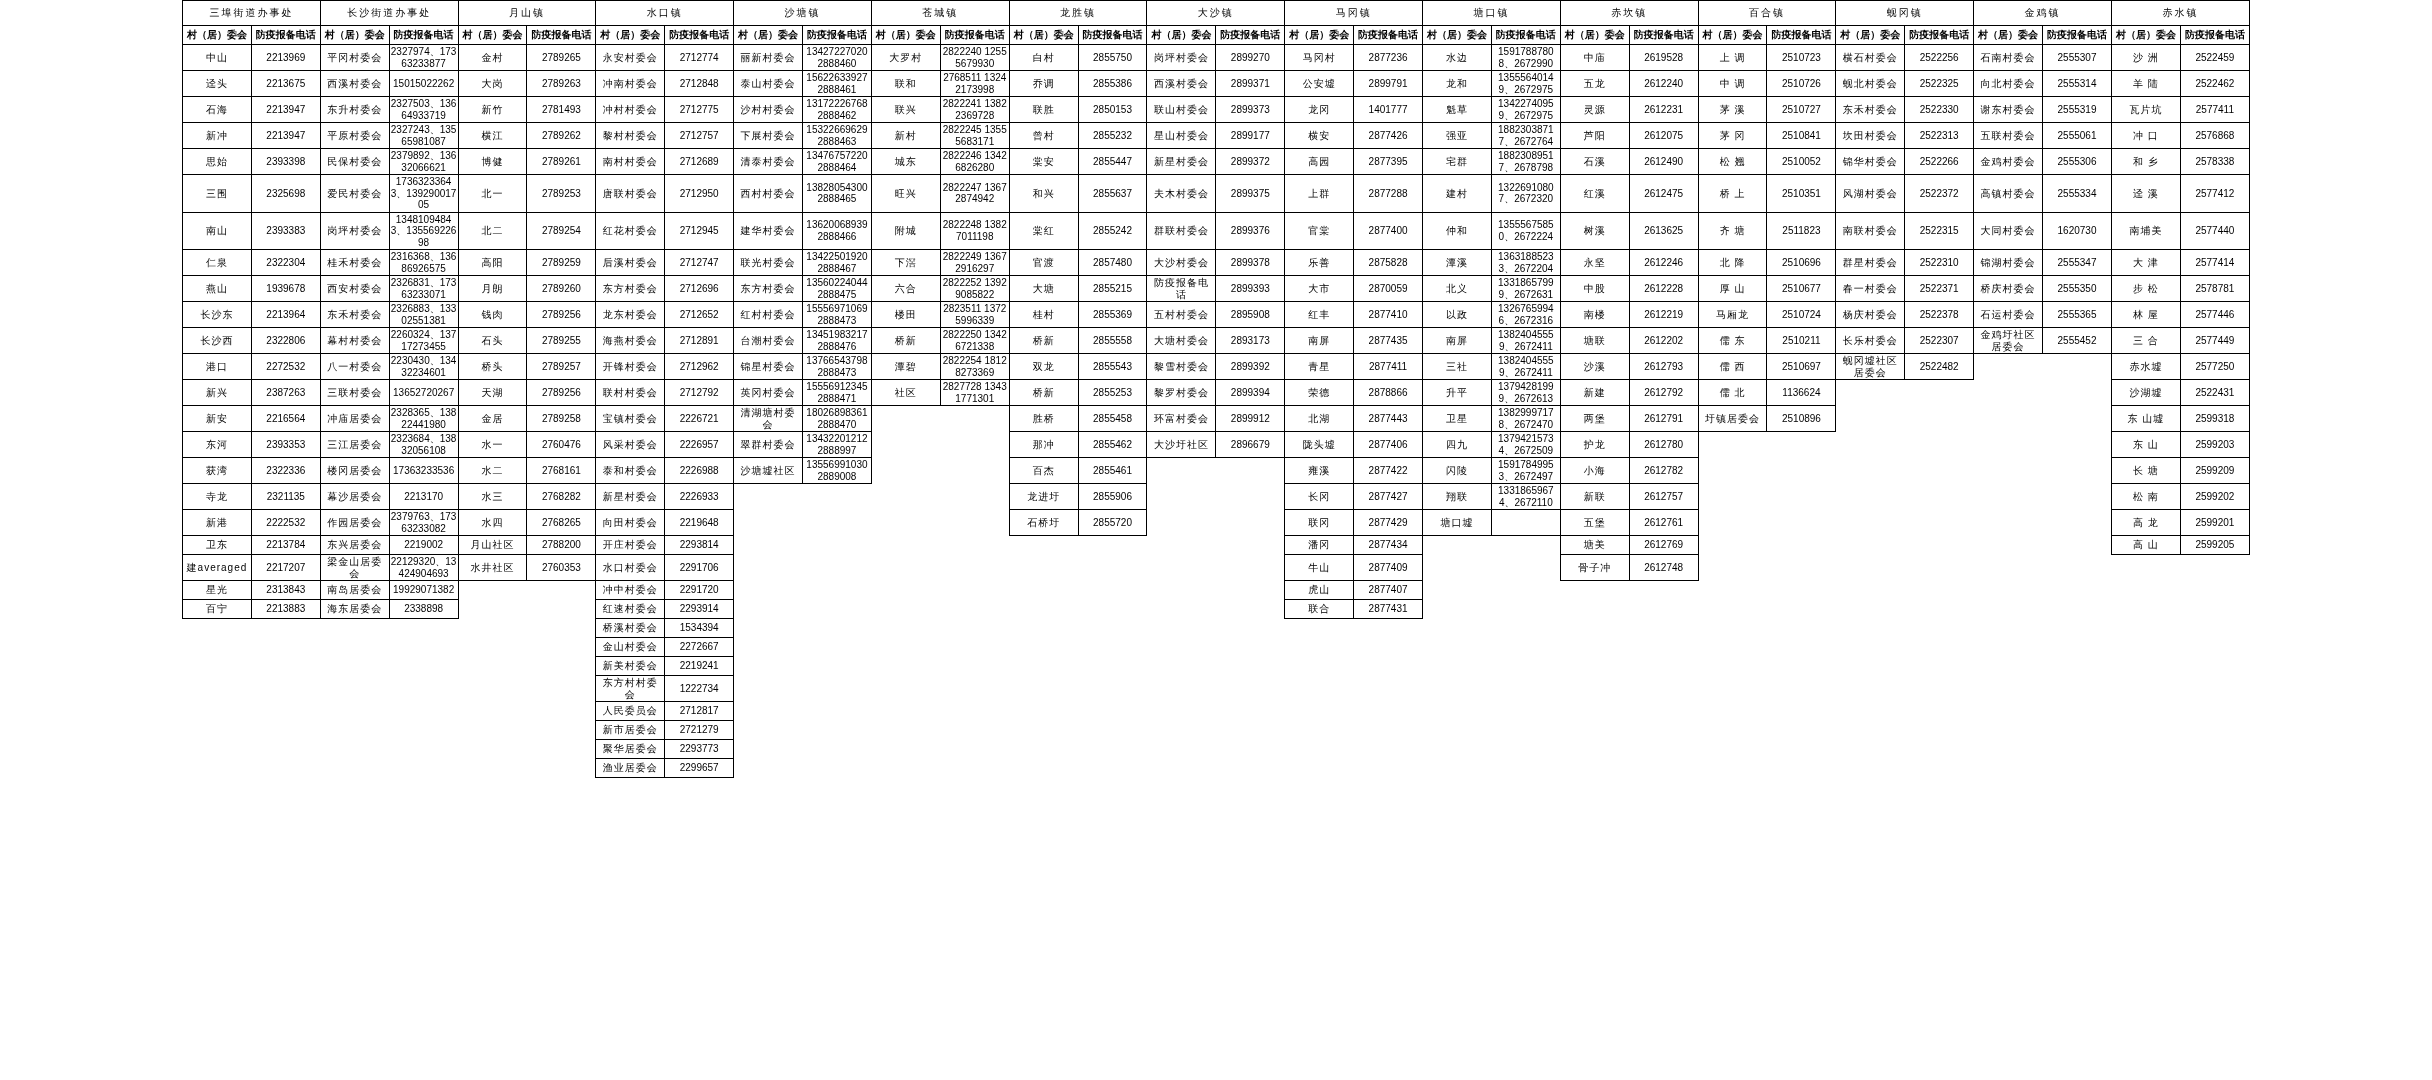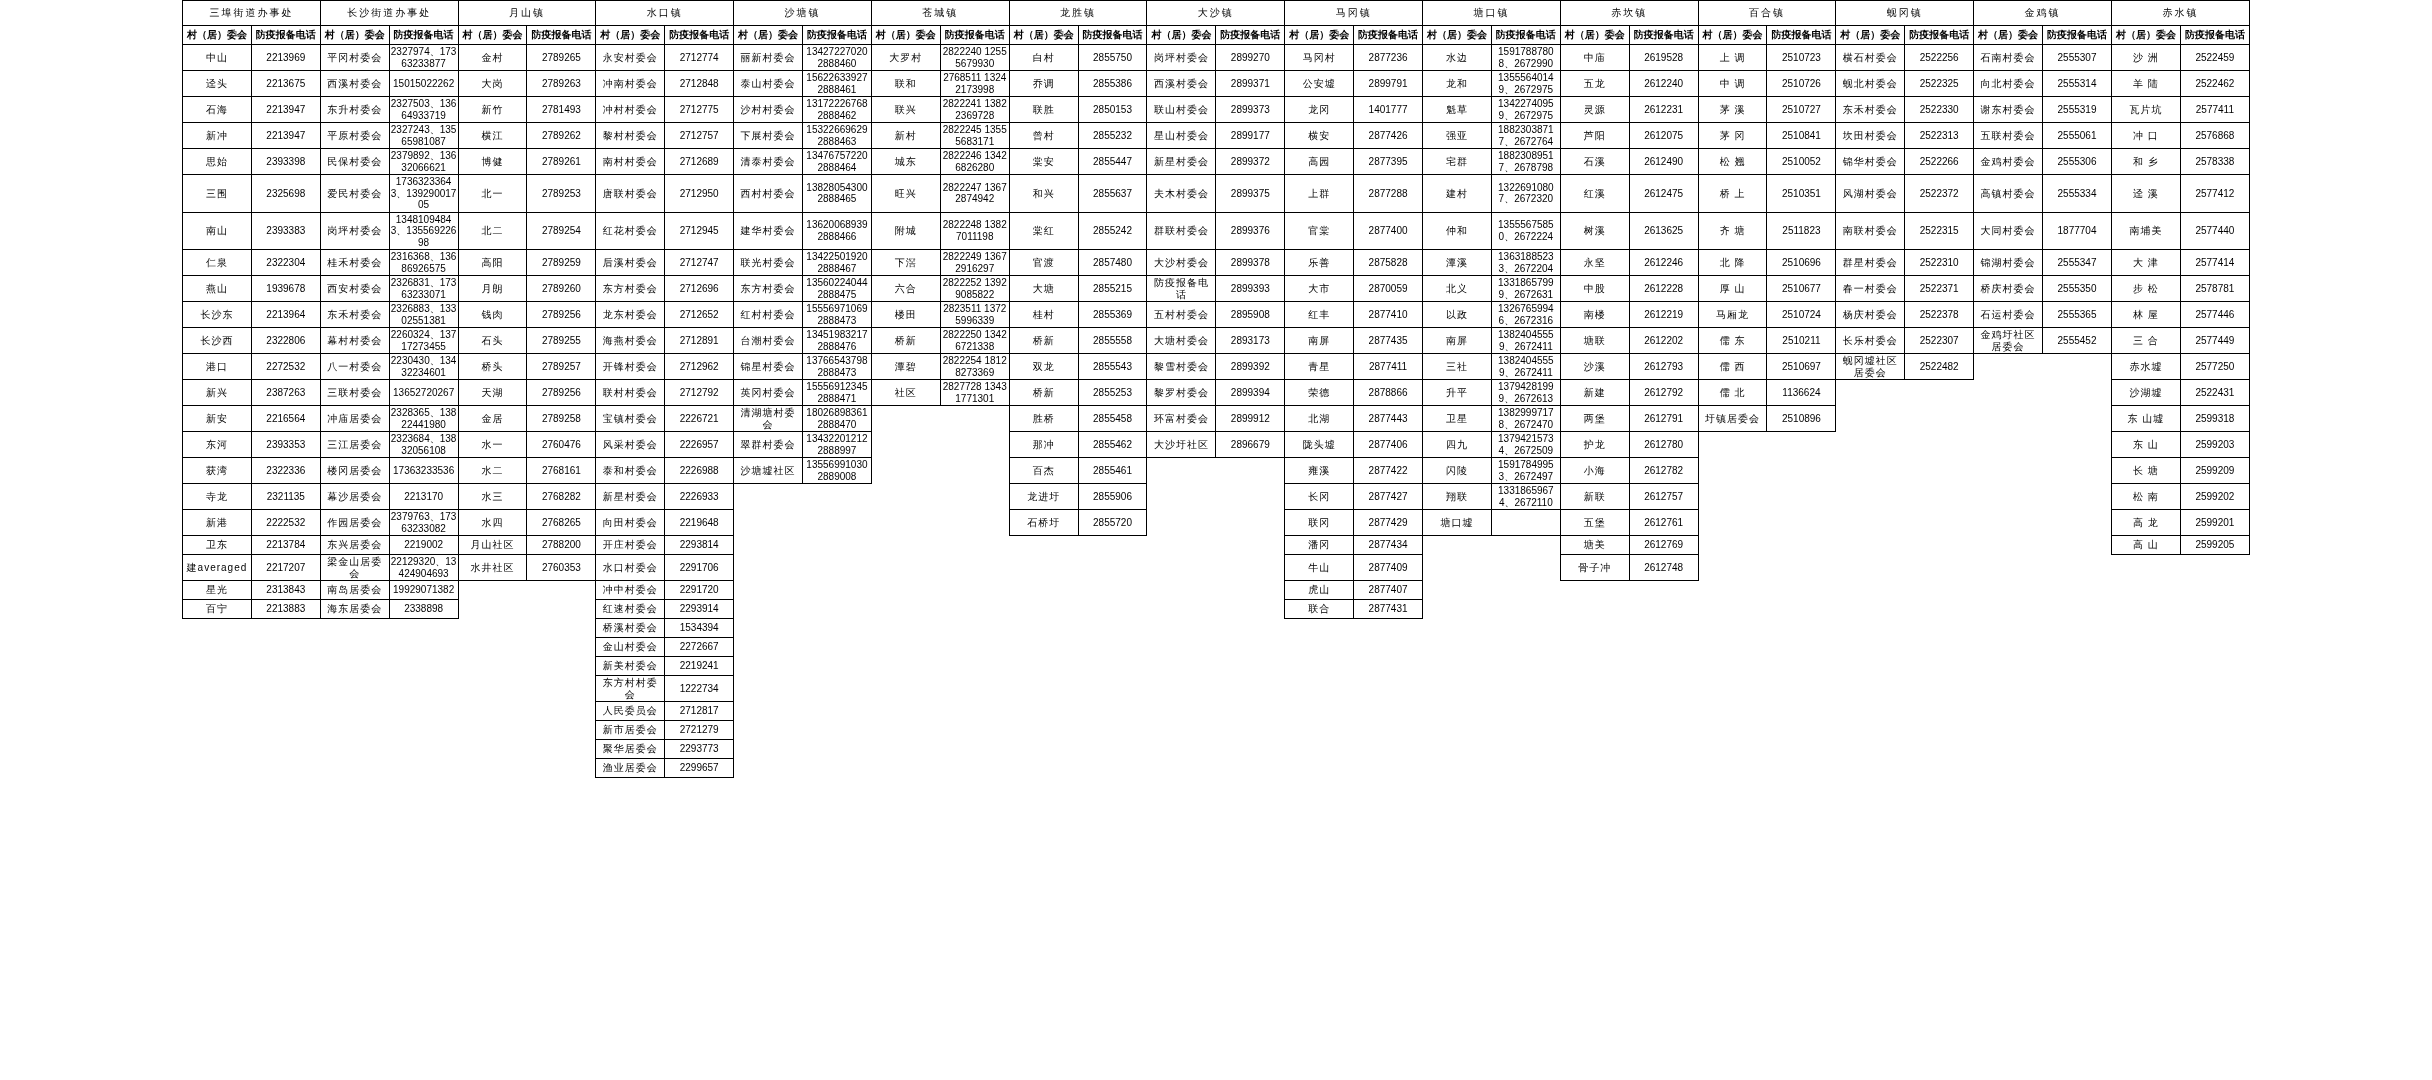--- a/index.html
+++ b/index.html
@@ -333,21 +333,21 @@
           <td class="phone">2877400</td>
           <td class="name">仲和</td>
           <td class="phone">13555675850、2672224</td>
           <td class="name">树溪</td>
           <td class="phone">2613625</td>
           <td class="name">齐 塘</td>
           <td class="phone">2511823</td>
           <td class="name">南联村委会</td>
           <td class="phone">2522315</td>
           <td class="name">大同村委会</td>
-          <td class="phone">1877704</td>
+          <td class="phone">1620730</td>
           <td class="name">南埔美</td>
           <td class="phone">2577440</td>
         </tr>
         <tr class="cell-row">
           <td class="name">仁泉</td>
           <td class="phone">2322304</td>
           <td class="name">桂禾村委会</td>
           <td class="phone">2316368、13686926575</td>
           <td class="name">高阳</td>
           <td class="phone">2789259</td>

